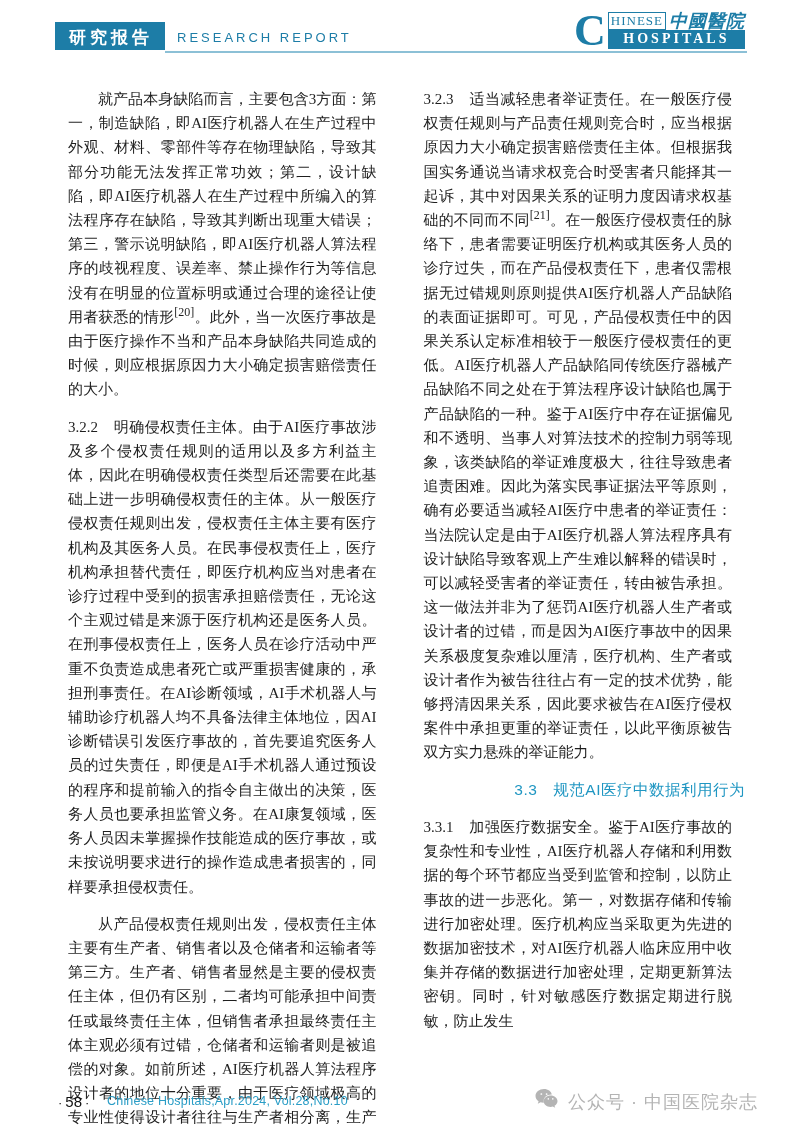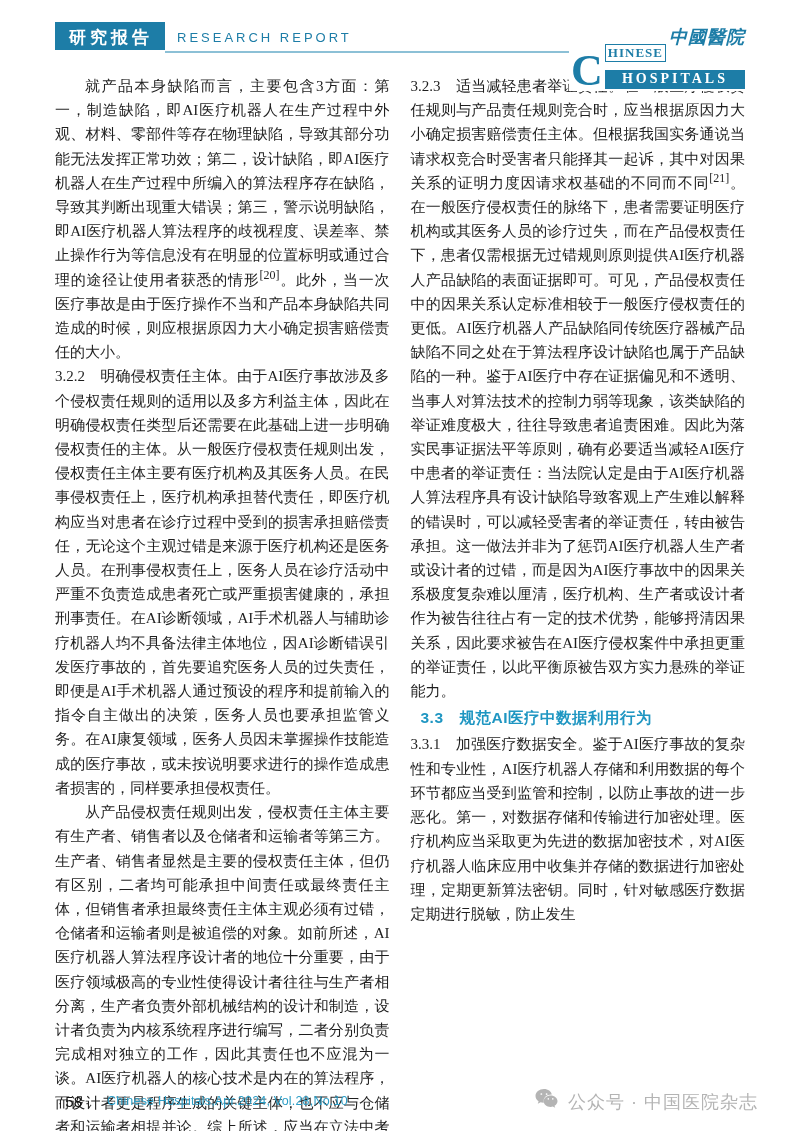--- a/index.html
+++ b/index.html
@@ -40,50 +40,50 @@
   .logo-row { display: flex; align-items: flex-end; }
   .logo-c {
     font-family: "Liberation Serif", "DejaVu Serif", serif;
     font-weight: bold; color: var(--brand, #1d7da7);
     font-size: 44px; line-height: 0.82; margin-right: 2px;
   }
   .logo-right { display: flex; flex-direction: column; }
   .logo-top { display: flex; align-items: center; gap: 3px; }
   .logo-hinese {
     font-family: "Liberation Serif", "DejaVu Serif", serif;
-    font-weight: bold; color: var(--brand, #1d7da7);
+    font-weight: normal; color: var(--brand, #1d7da7);
     font-size: 13px; letter-spacing: 1px;
-    border: 1px solid var(--brand, #1d7da7); padding: 0 2px; margin-top: 32px;
+    border: 1px solid var(--brand, #1d7da7); padding: 0 2px;
   }
   .logo-cn {
     font-weight: bold; color: var(--brand, #1d7da7);
     font-size: 18px; letter-spacing: 1px; font-style: italic; line-height: 1;
   }
   .logo-hosp {
-    margin-top: 8px;
+    margin-top: 0;
     background: var(--brand, #1d7da7); color: #ffffff;
     font-family: "Liberation Serif", "DejaVu Serif", serif;
     font-weight: bold; font-size: 14px; letter-spacing: 3px;
     text-align: center; padding: 1px 4px 2px;
   }
 
   
   .columns {
     position: absolute; top: 74px; left: 55px; right: 55px;
     display: flex; gap: 21px;
   }
   .column { flex: 1; min-width: 0; font-size: 15px; line-height: 24.2px; text-align: justify; }
-  .para { margin: 0; }
+  .para { margin: 13px; }
   .para.indent { text-indent: 2em; }
   .sec-heading {
     margin: 3px 0 2px 10px;
     color: var(--heading, #1f96c2);
     font-family: "Liberation Sans", "DejaVu Sans", sans-serif;
-    font-size: 15.5px; font-weight: bold; letter-spacing: 0.5px;
-    text-align: left;
+    font-size: 15.5px; font-weight: normal; letter-spacing: 0.5px;
+    text-align: right;
   }
   sup { font-size: 12px; line-height: 0; }
 
   
   .footer {
     position: absolute; left: 55px; right: 42px; top: 1088px; height: 30px;
     font-family: "Liberation Sans", "DejaVu Sans", sans-serif;
   }
   .page-num { position: absolute; left: 0; top: 5px; font-size: 13px; color: #111; }
   .page-num .dot { font-size: 13px; margin: 0 3px; }

